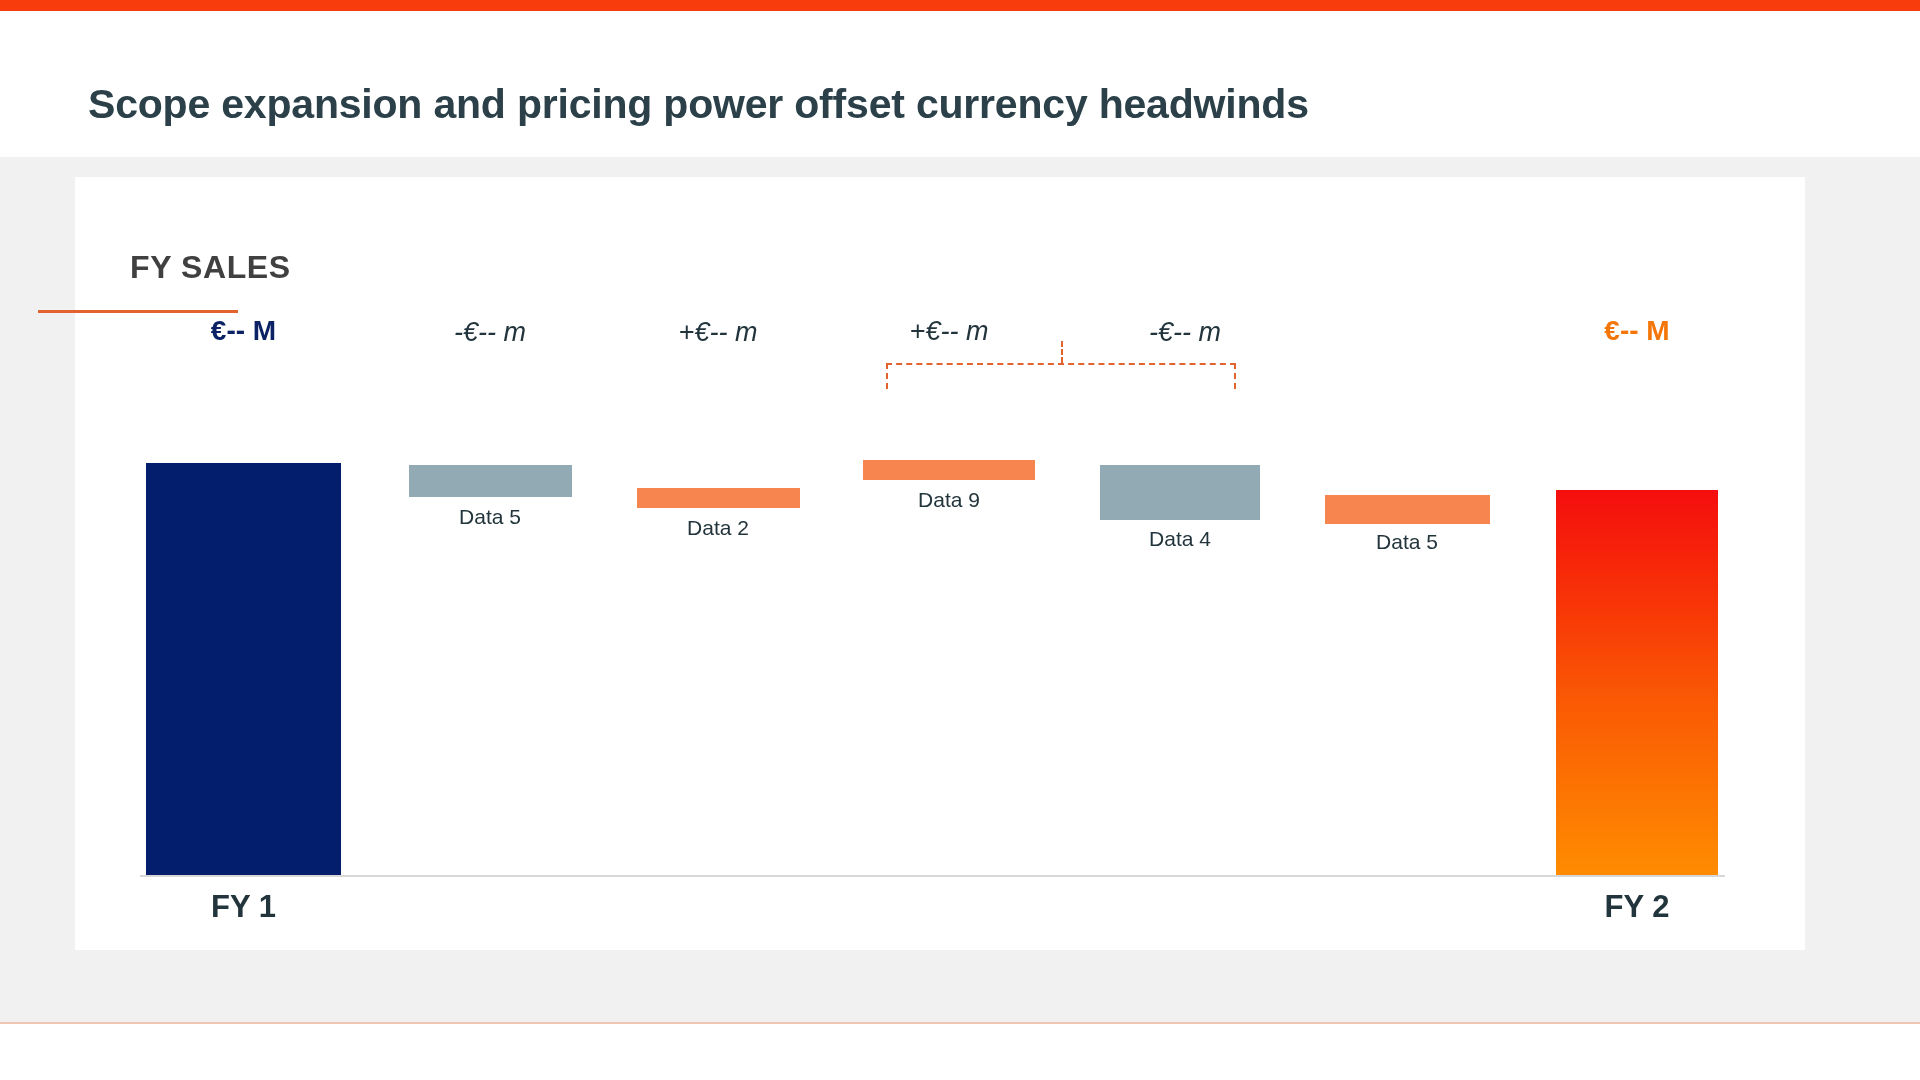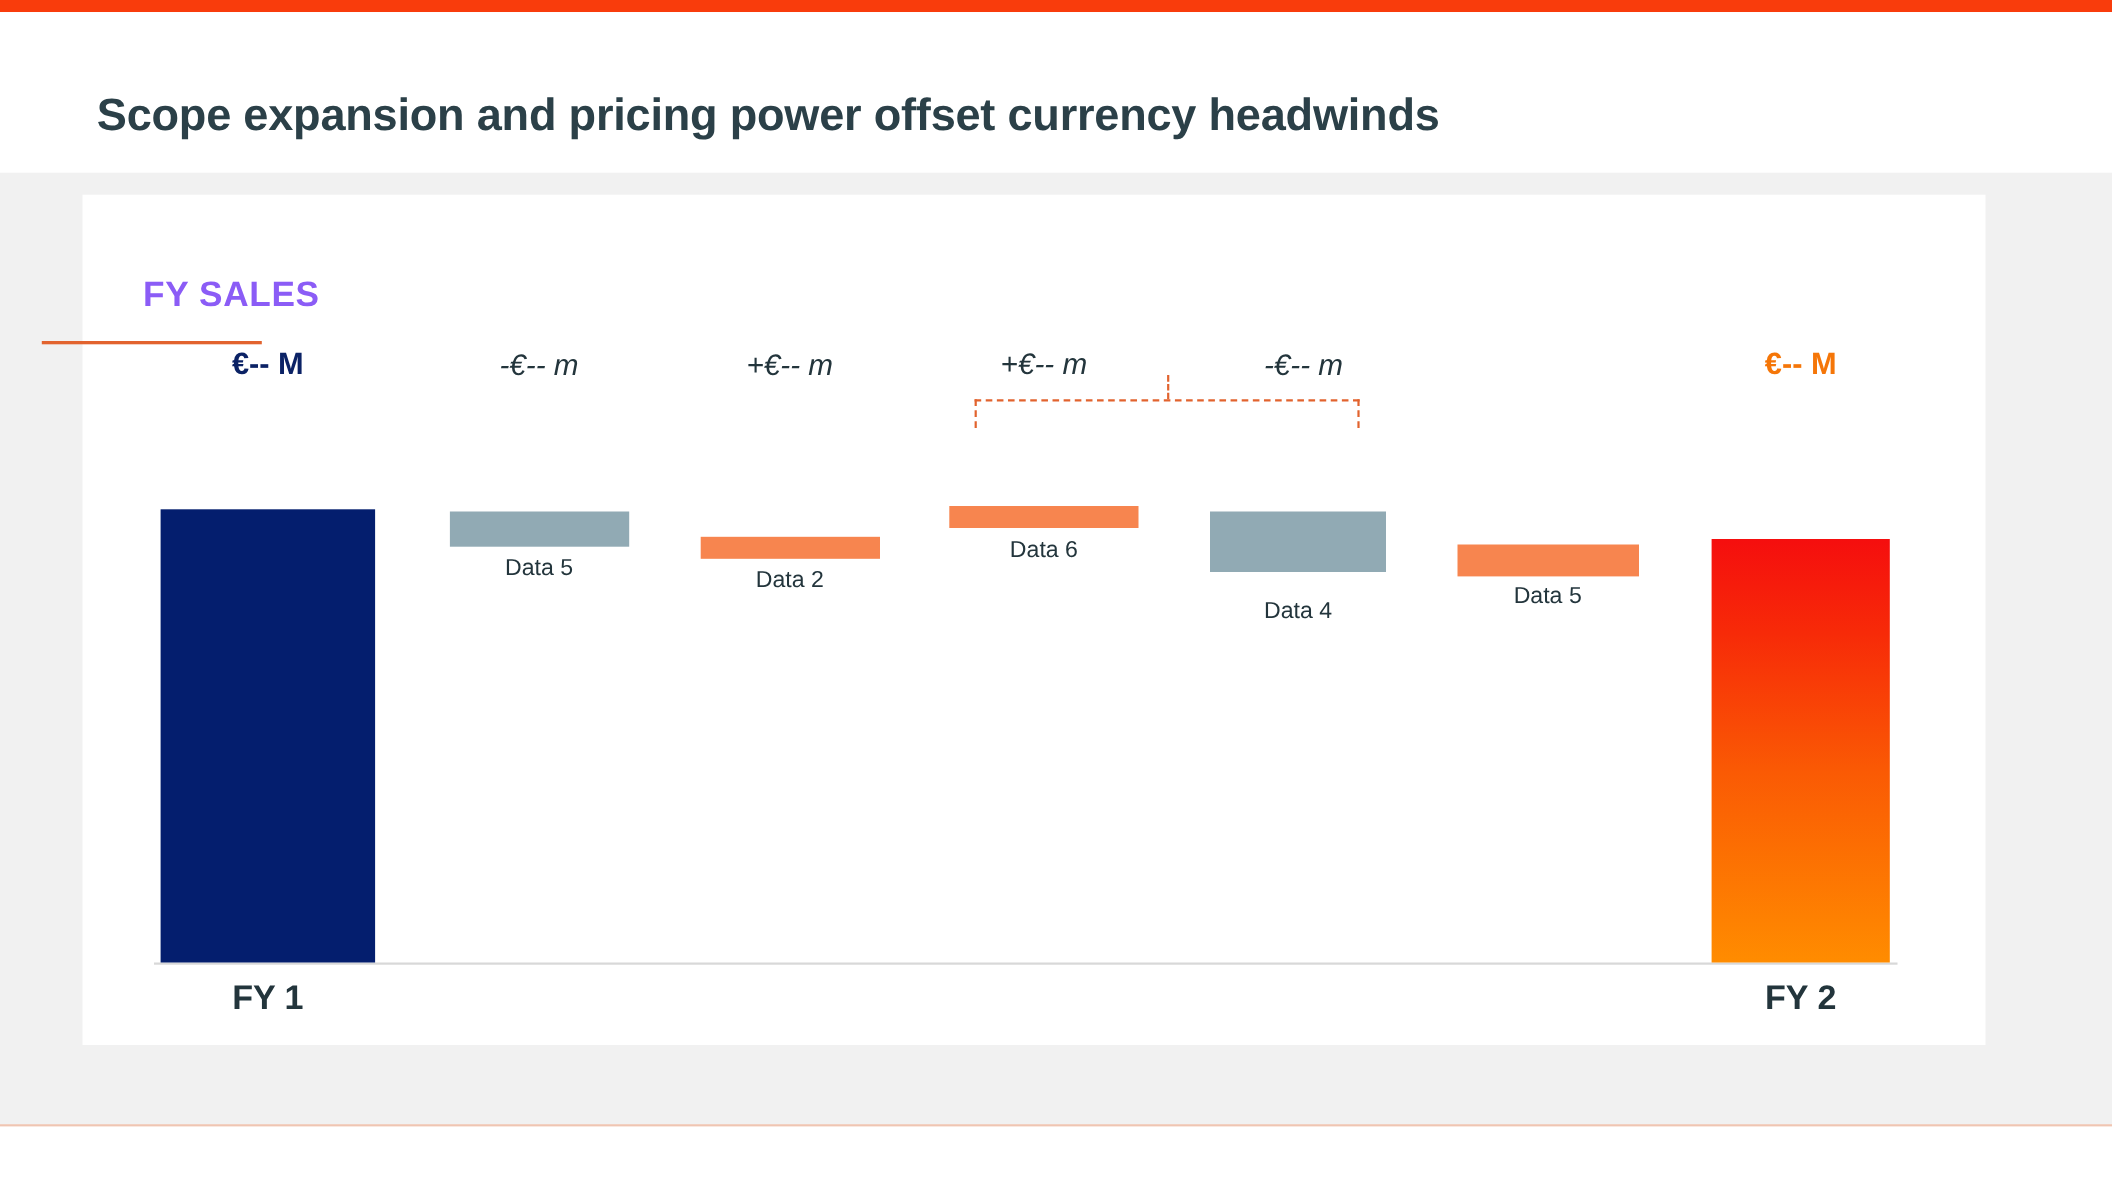--- a/index.html
+++ b/index.html
@@ -41,21 +41,21 @@
   
   .card {
     position:absolute; left:75px; top:20px;
     width:1730px; height:773px;
     background:#ffffff;
   }
 
   .card-title {
     position:absolute; left:55px; top:72px;
     font-size:32px; font-weight:bold;
-    color:#8b5cf6;
+    color:#404040;
     letter-spacing:0.6px;
   }
   
   .card-rule {
     position:absolute; left:-37px; top:133px;
     width:200px; height:3px;
     background:#E2632E;
   }
 
   
@@ -154,23 +154,23 @@
           <div class="val-label strong navy" style="left: 71px; top: 138px; width: 195px;">€-- M</div>
           <div class="axis-label" style="left: 71px; top: 712px; width: 195px;">FY 1</div>
           <div class="bar" style="left: 334px; top: 288px; width: 163px; height: 32px; background: rgb(145, 170, 180);"></div>
           <div class="val-label" style="left: 320px; top: 140px; width: 190px;">-€-- m</div>
           <div class="cat-label" style="left: 320px; top: 328px; width: 190px;">Data 5</div>
           <div class="bar" style="left: 562px; top: 311px; width: 163px; height: 20px; background: rgb(247, 133, 79);"></div>
           <div class="val-label" style="left: 548px; top: 140px; width: 190px;">+€-- m</div>
           <div class="cat-label" style="left: 548px; top: 339px; width: 190px;">Data 2</div>
           <div class="bar" style="left: 788px; top: 283px; width: 172px; height: 20px; background: rgb(247, 133, 79);"></div>
           <div class="val-label" style="left: 779px; top: 139px; width: 190px;">+€-- m</div>
-          <div class="cat-label" style="left: 779px; top: 311px; width: 190px;">Data 6</div>
+          <div class="cat-label" style="left: 779px; top: 311px; width: 190px;">Data 9</div>
           <div class="bar" style="left: 1025px; top: 288px; width: 160px; height: 55px; background: rgb(145, 170, 180);"></div>
-          <div class="cat-label" style="left: 1010px; top: 367px; width: 190px;">Data 4</div>
+          <div class="cat-label" style="left: 1010px; top: 350px; width: 190px;">Data 4</div>
           <div class="bar" style="left: 1250px; top: 318px; width: 165px; height: 29px; background: rgb(247, 133, 79);"></div>
           <div class="cat-label" style="left: 1237px; top: 353px; width: 190px;">Data 5</div>
           <div class="bar" style="left: 1481px; top: 313px; width: 162px; height: 385px; background: linear-gradient(rgb(245, 14, 14) 0%, rgb(247, 42, 8) 22%, rgb(250, 90, 4) 55%, rgb(255, 140, 0) 100%);"></div>
           <div class="val-label strong orange" style="left: 1481px; top: 138px; width: 162px;">€-- M</div>
           <div class="axis-label" style="left: 1474px; top: 712px; width: 176px;">FY 2</div>
           <div class="bracket" style="left: 811px; top: 186px; width: 350px; height: 26px;">
             <div class="b-top"></div>
             <div class="b-left"></div>
             <div class="b-right"></div>
             <div class="b-stem" style="left: 175px;"></div>

